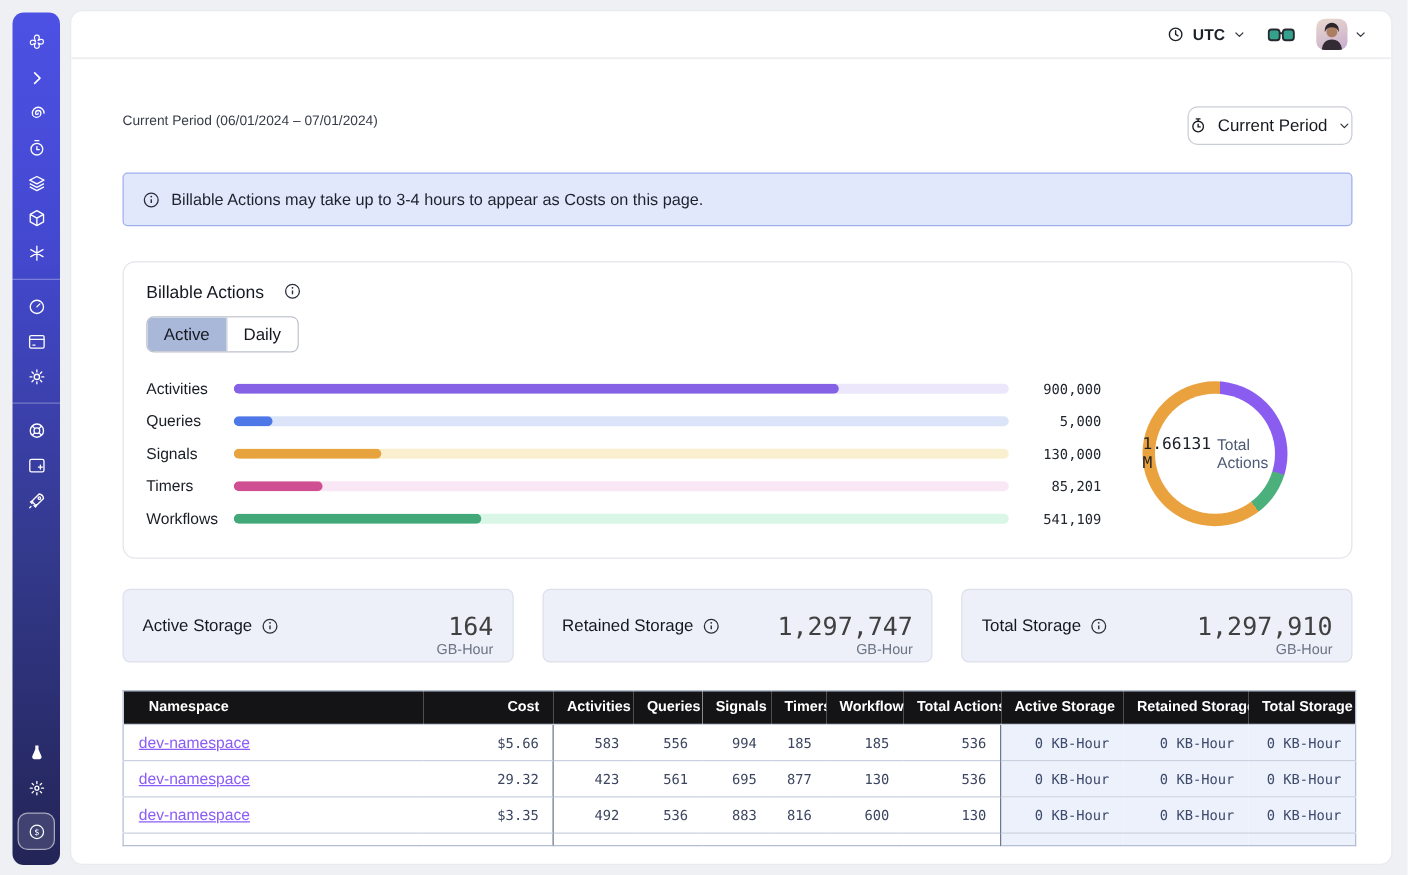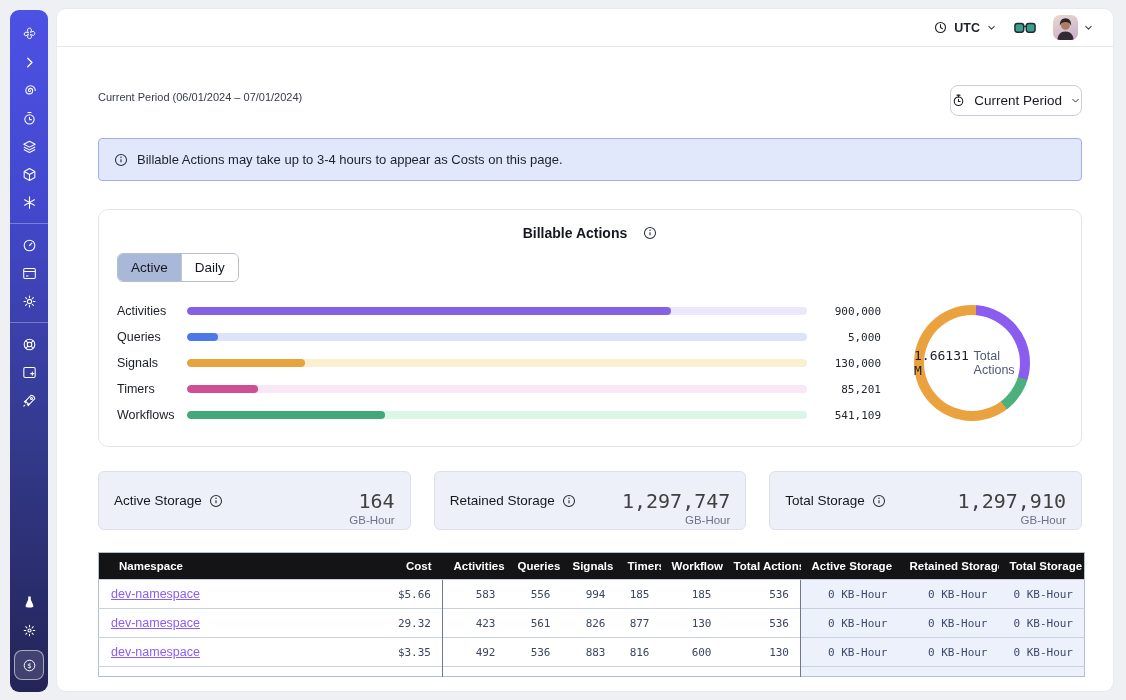--- a/index.html
+++ b/index.html
@@ -60,21 +60,21 @@
   .period-btn svg.sw { width:15px; height:15px; }
 
   .banner {
     margin-top:22px; height:43px; background:#e1e8fc; border:1px solid #9fafec; border-radius:4px;
     display:flex; align-items:center; gap:9px; padding:0 15px; font-size:13px; color:#1d222c;
   }
   .info-ic { width:14px; height:14px; flex:0 0 auto; color:#2a2f3a; }
 
   
   .bill-card { margin-top:28px; border:1px solid #e3e5ea; border-radius:10px; padding:15px 18px 18px; }
-  .card-title { font-size:14px; font-weight:700; color:#15181e; display:flex; align-items:center; gap:16px;justify-content:center; }
+  .card-title { font-size:14px; font-weight:400; color:#15181e; display:flex; align-items:center; gap:16px; }
   .tabs { margin-top:12px; display:inline-flex; border:1px solid #b9bfca; border-radius:6px; overflow:hidden; }
   .tab { padding:6px 13px; font-size:13.5px; color:#15181e; background:#fff; cursor:pointer; }
   .tab + .tab { border-left:1px solid #c4c9d3; }
   .tab.active { background:#a9b7d8; }
   .chart-area { display:flex; align-items:center; margin-top:16px; }
   .bars { flex:1 1 auto; display:flex; flex-direction:column; }
   .bar-row { display:grid; grid-template-columns:70px 1fr 74px; align-items:center; height:26px; }
   .bar-label { font-size:12.5px; color:#191d24; }
   .track { height:8px; border-radius:4px; position:relative; overflow:hidden; }
   .fill { position:absolute; left:0; top:0; height:100%; border-radius:4px; }
@@ -431,21 +431,21 @@
             <td>536</td>
             <td class="storage st-div">0 KB-Hour</td>
             <td class="storage">0 KB-Hour</td>
             <td class="storage">0 KB-Hour</td>
           </tr>
           <tr>
             <td class="ns"><span>dev-namespace</span></td>
             <td>29.32</td>
             <td class="col-div">423</td>
             <td>561</td>
-            <td>826</td>
+            <td>695</td>
             <td>877</td>
             <td>130</td>
             <td>536</td>
             <td class="storage st-div">0 KB-Hour</td>
             <td class="storage">0 KB-Hour</td>
             <td class="storage">0 KB-Hour</td>
           </tr>
           <tr>
             <td class="ns"><span>dev-namespace</span></td>
             <td>$3.35</td>

